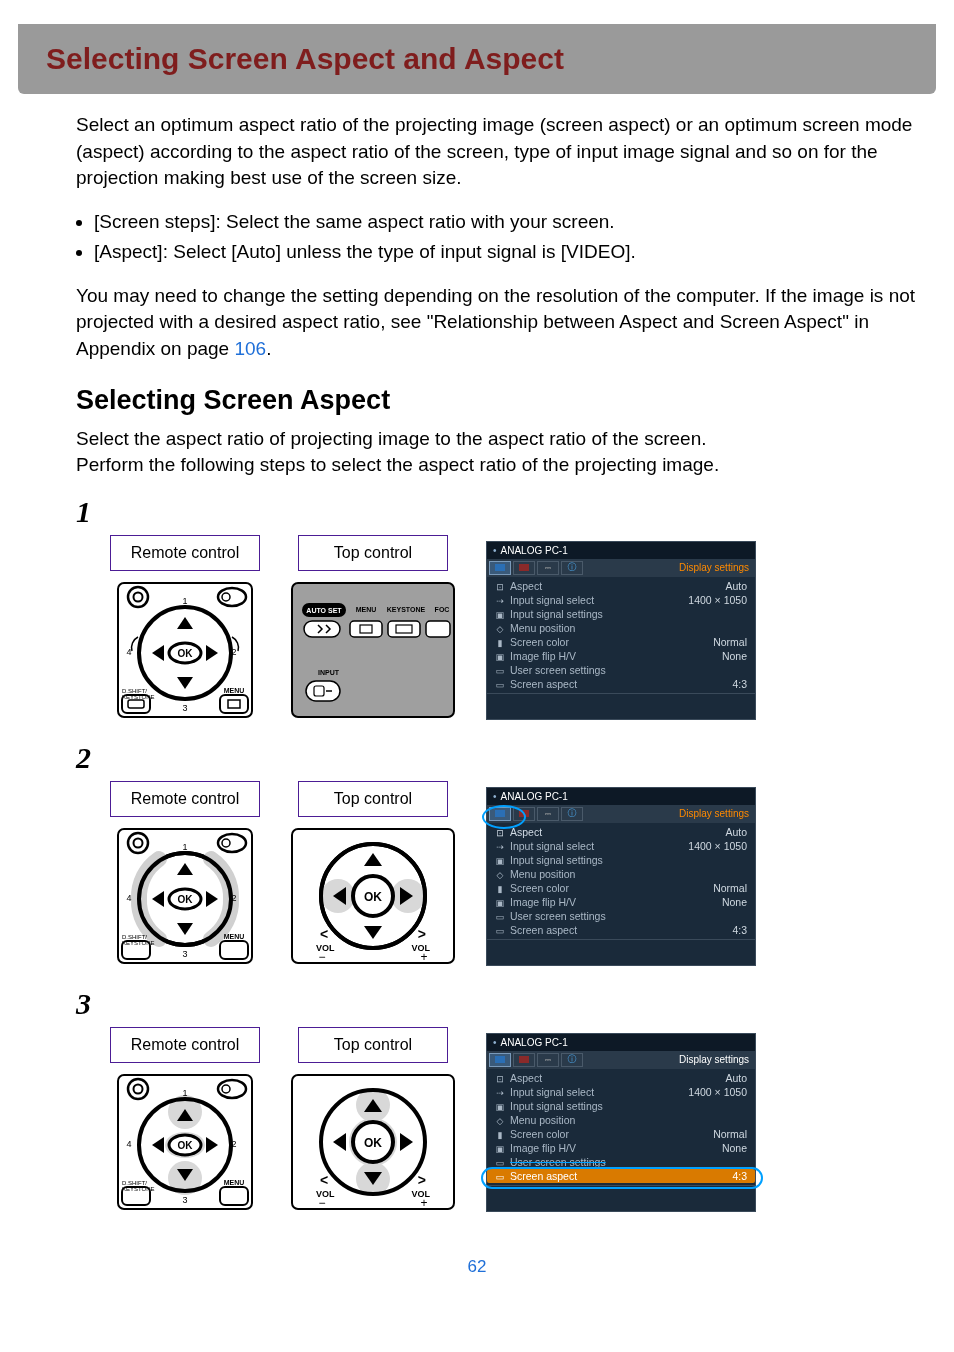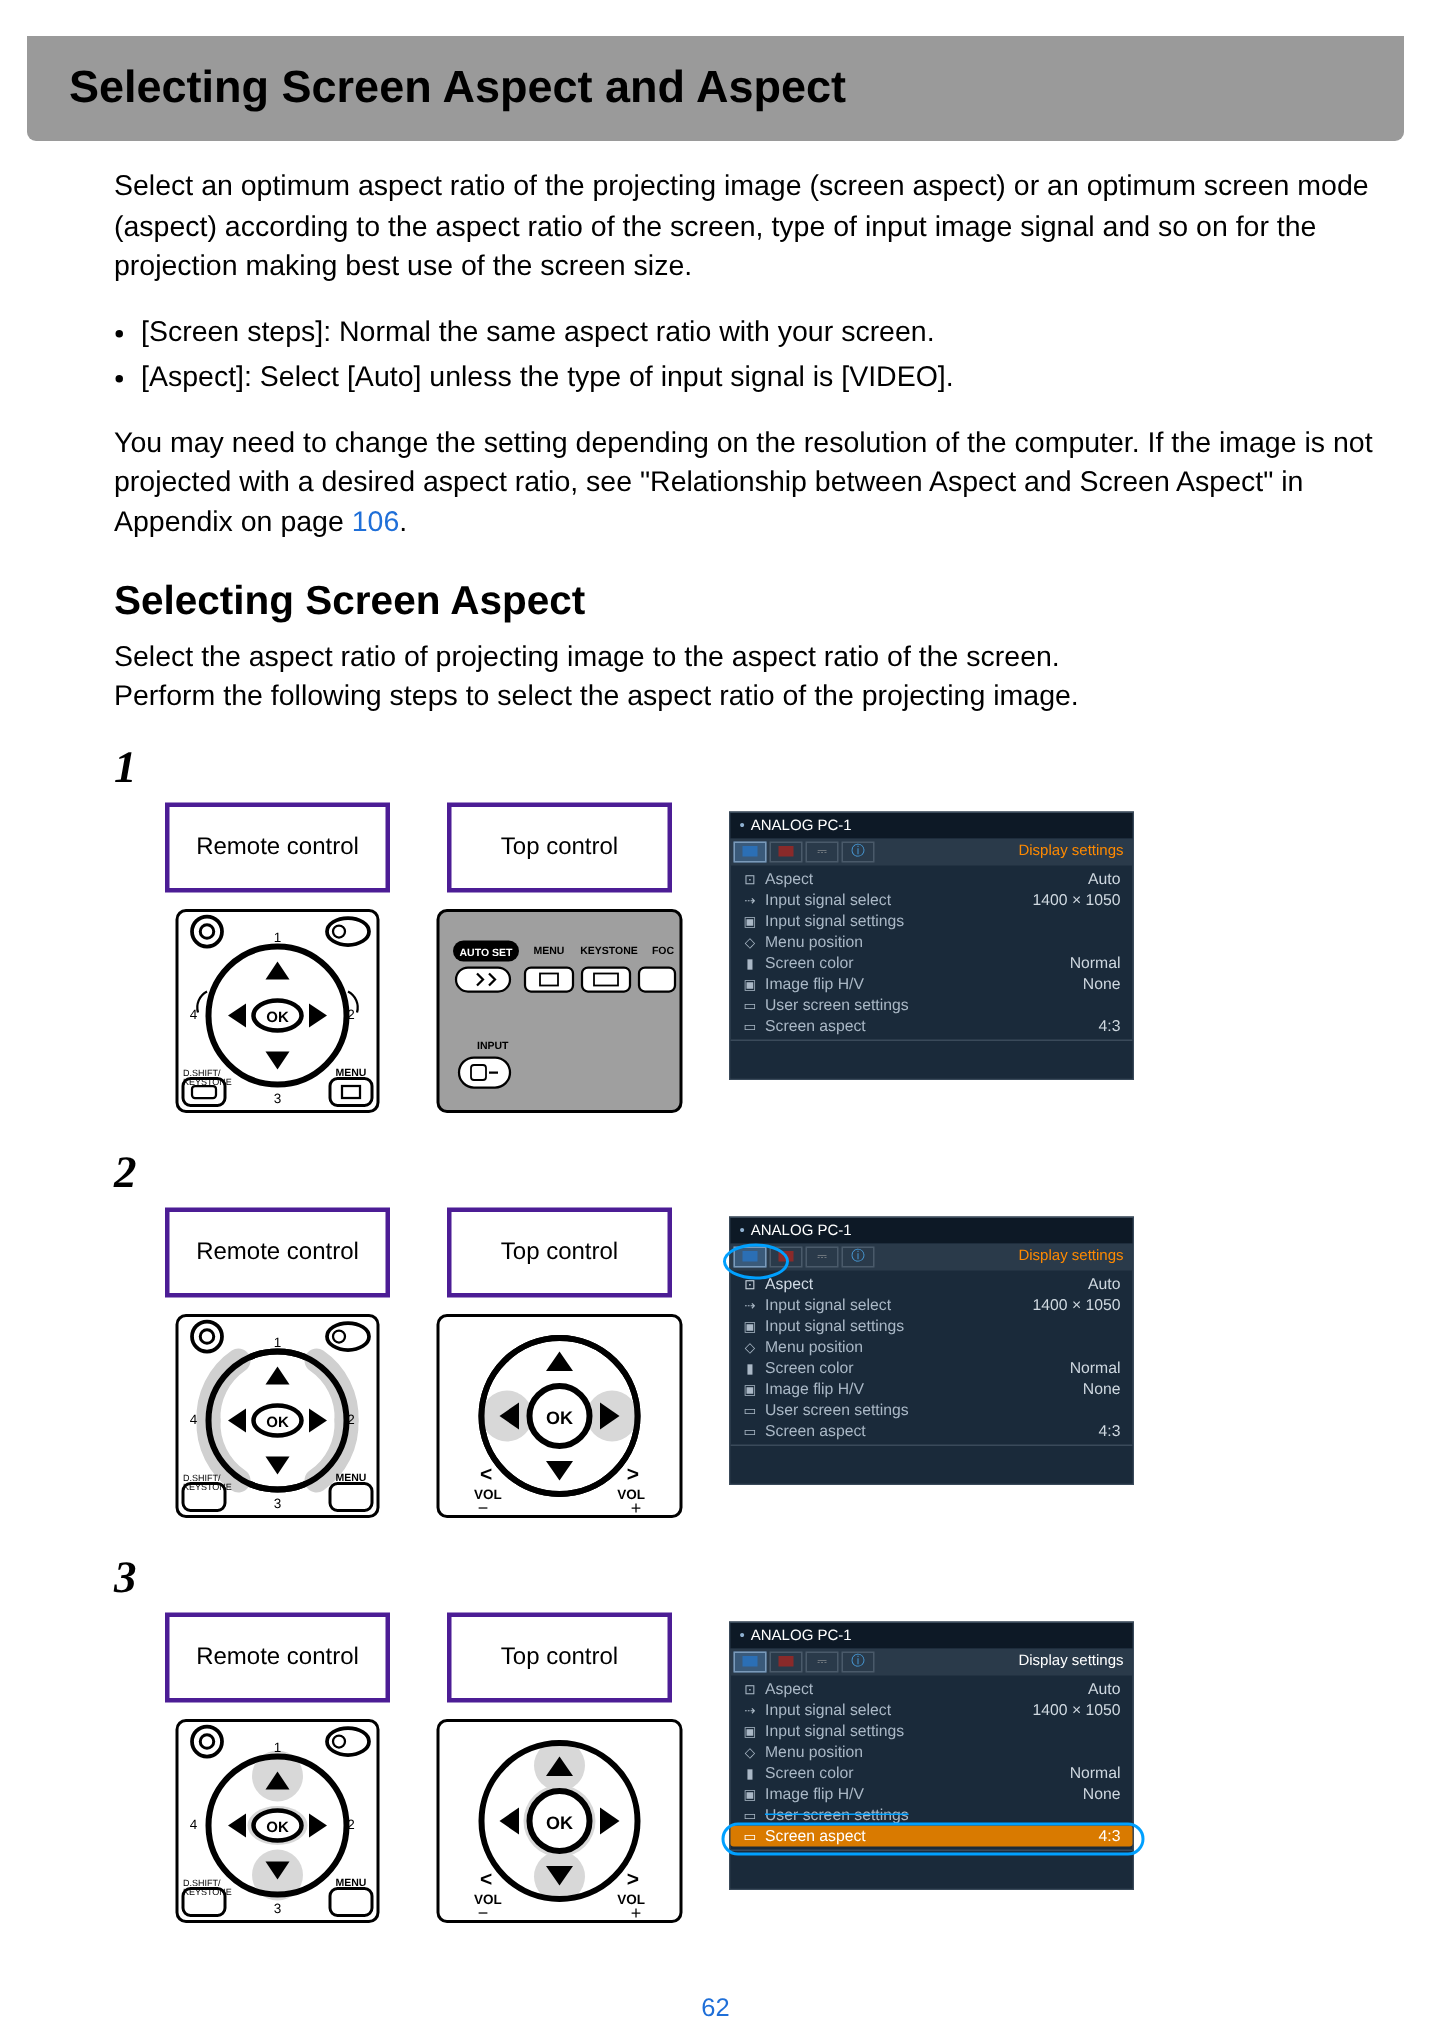--- a/index.html
+++ b/index.html
@@ -6,21 +6,21 @@
   body {
     font-family: Arial, Helvetica, sans-serif;
     background: #fff;
     width: 954px;
     margin: 0 auto;
     color: #000;
     padding-bottom: 40px;
   }
   .title-bar {
     background: #9a9a9a;
-    color: #000000;
+    color: #7f1d1d;
     font-size: 30px;
     font-weight: bold;
     padding: 18px 28px;
     border-radius: 0 0 6px 6px;
     margin: 24px 18px 18px 18px;
   }
   .body-text {
     font-size: 19px;
     line-height: 1.4;
     margin: 0 36px 16px 76px;
@@ -57,23 +57,23 @@
     padding-top: 6px;
   }
   .figure-row {
     display: flex;
     align-items: flex-start;
     gap: 28px;
     margin: 8px 36px 8px 110px;
   }
   .ctrl-block { text-align: center; }
   .ctrl-label {
-    border: 3px solid #4c1d95;
+    border: 1px solid #4c1d95;
     font-size: 16px;
-    padding: 18px 10px;
+    padding: 8px 10px;
     display: inline-block;
     margin-bottom: 4px;
     min-width: 150px;
   }
   .remote-svg, .top-svg {
     display: block;
     margin: 0 auto;
   }
   .menu-box {
     width: 270px;
@@ -162,21 +162,21 @@
 <body>
 
 <div class="title-bar">
   <span>Selecting Screen Aspect and Aspect</span>
 </div>
 
 <p class="body-text">Select an optimum aspect ratio of the projecting image (screen aspect) or an optimum screen mode (aspect) according to the aspect ratio of the screen, type of input image signal and so on for the projection making best use of the screen size.</p>
 
 <ul class="bullets">
   <li>
-    <span>[Screen steps]</span><span>: Normal the same aspect ratio with your screen.</span>
+    <span>[Screen steps]</span><span>: Select the same aspect ratio with your screen.</span>
   </li>
   <li>
     <span>[Aspect]</span><span>: Select [Auto] unless the type of input signal is [VIDEO].</span>
   </li>
 </ul>
 
 <p class="body-text">
   <span>You may need to change the setting depending on the resolution of the computer. If the image is not projected with a desired aspect ratio, see "Relationship between Aspect and Screen Aspect" in Appendix on page </span><span class="link">106</span><span>.</span>
 </p>
 

